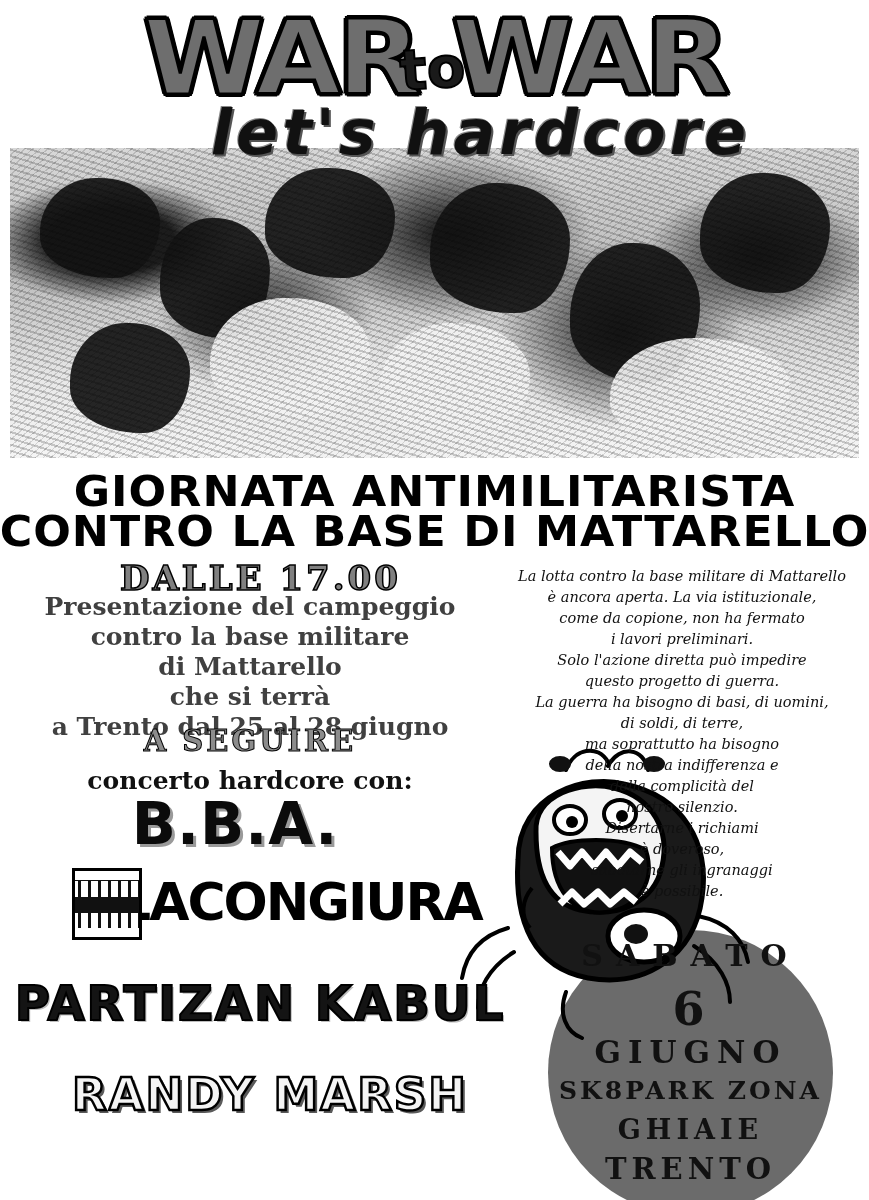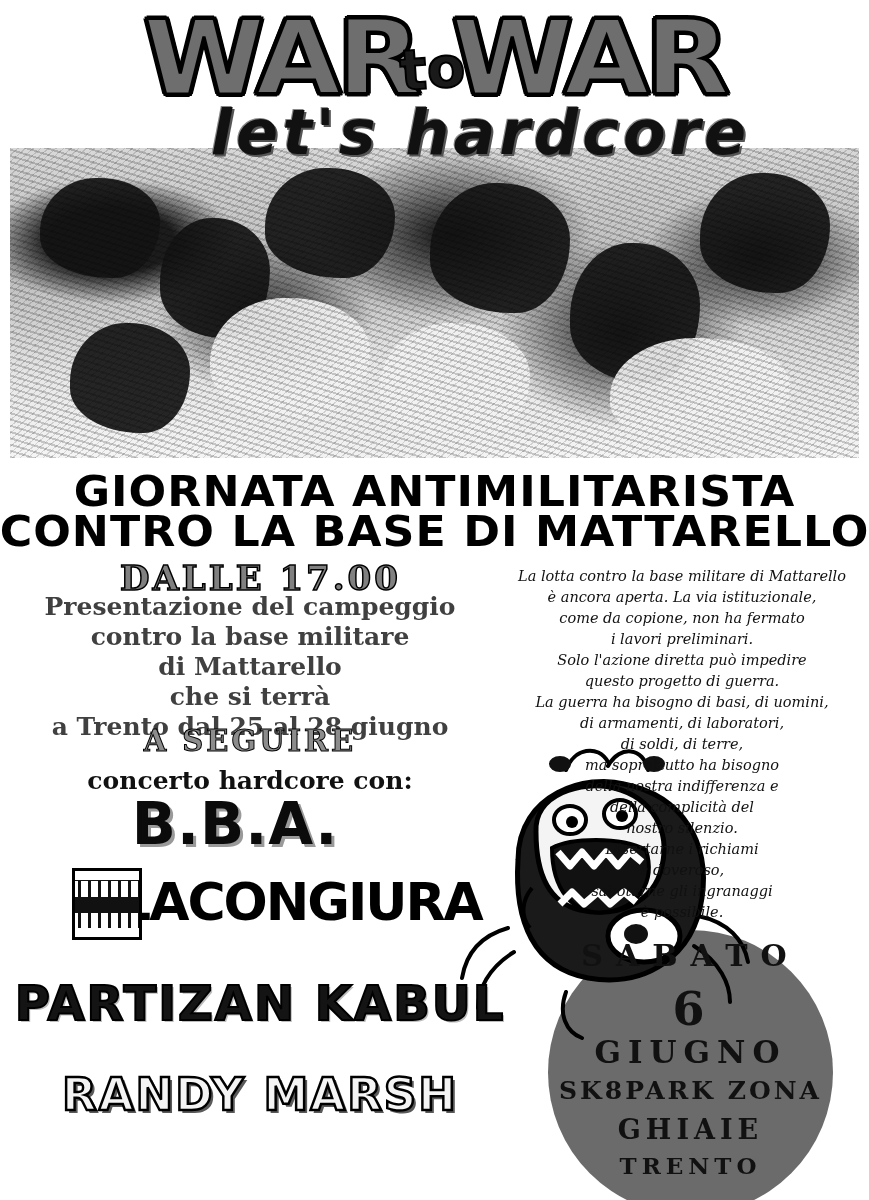--- a/index.html
+++ b/index.html
@@ -251,20 +251,21 @@
     text-shadow: 2px 2px 0 #bdbdbd;
   }
   .band-randy {
     left: 0; top: 1068px; width: 520px;
     text-align: center;
     font-size: 45px;
     letter-spacing: 2px;
     color: #f4f4f4;
     -webkit-text-stroke: 2.5px #000;
     text-shadow: 3px 3px 0 #5a5a5a;
+    padding-left: 10px;
   }
 
   
   .righttext {
     position: absolute;
     right: 22px;
     top: 566px;
     width: 330px;
     text-align: center;
     font-family: "DejaVu Serif", serif;
@@ -313,21 +314,21 @@
     position: absolute;
     width: 285px;
     text-align: center;
     letter-spacing: 4px;
   }
   .ct-sabato  { top: 8px;   font-size: 30px; letter-spacing: 13px; }
   .ct-six     { top: 52px;  font-size: 46px; }
   .ct-giugno  { top: 104px; font-size: 31px; letter-spacing: 7px; }
   .ct-sk8     { top: 146px; font-size: 25px; letter-spacing: 3px; }
   .ct-ghiaie  { top: 184px; font-size: 27px; letter-spacing: 5px; }
-  .ct-trento  { top: 222px; font-size: 23px; letter-spacing: 5px; }
+  .ct-trento  { top: 222px; font-size: 29px; letter-spacing: 5px; }
 </style>
 </head>
 <body>
 
 <div id="poster">
 
   <div class="title-wrap">
     <div class="title-main">WAR   WAR</div>
     <div class="title-to">to</div>
   </div>
@@ -378,21 +379,20 @@
   <div class="band band-randy">RANDY MARSH</div>
 
   <div class="righttext">
     <p>La lotta contro la base militare di Mattarello</p>
     <p>è ancora aperta. La via istituzionale,</p>
     <p>come da copione, non ha fermato</p>
     <p>i lavori preliminari.</p>
     <p>Solo l'azione diretta può impedire</p>
     <p>questo progetto di guerra.</p>
     <p>La guerra ha bisogno di basi, di uomini,</p>
-    <p>di armamenti, di laboratori,</p>
     <p>di soldi, di terre,</p>
     <p>ma soprattutto ha bisogno</p>
     <p>della nostra indifferenza e</p>
     <p>della complicità del</p>
     <p>nostro silenzio.</p>
     <p>Disertarne i richiami</p>
     <p>è doveroso,</p>
     <p>sabotarne gli ingranaggi</p>
     <p>è possibile.</p>
   </div>

